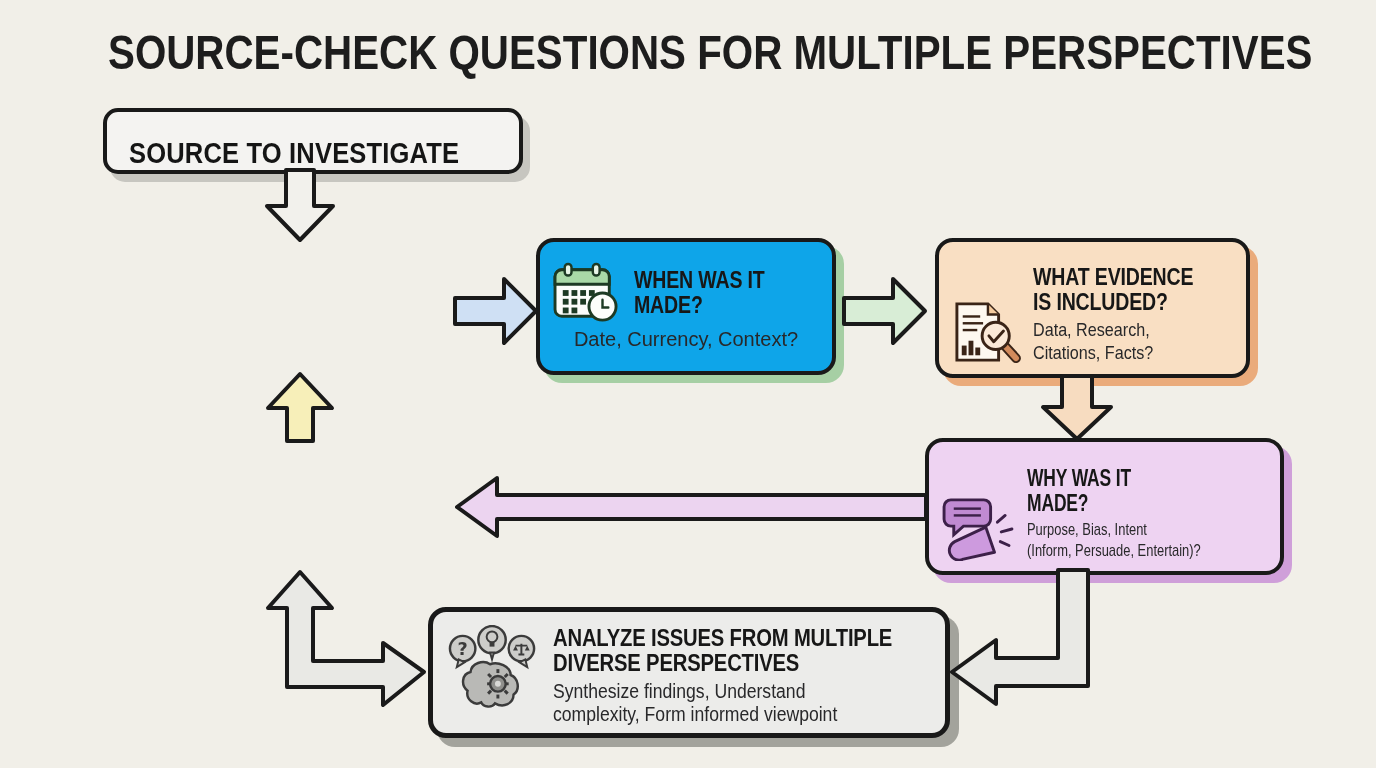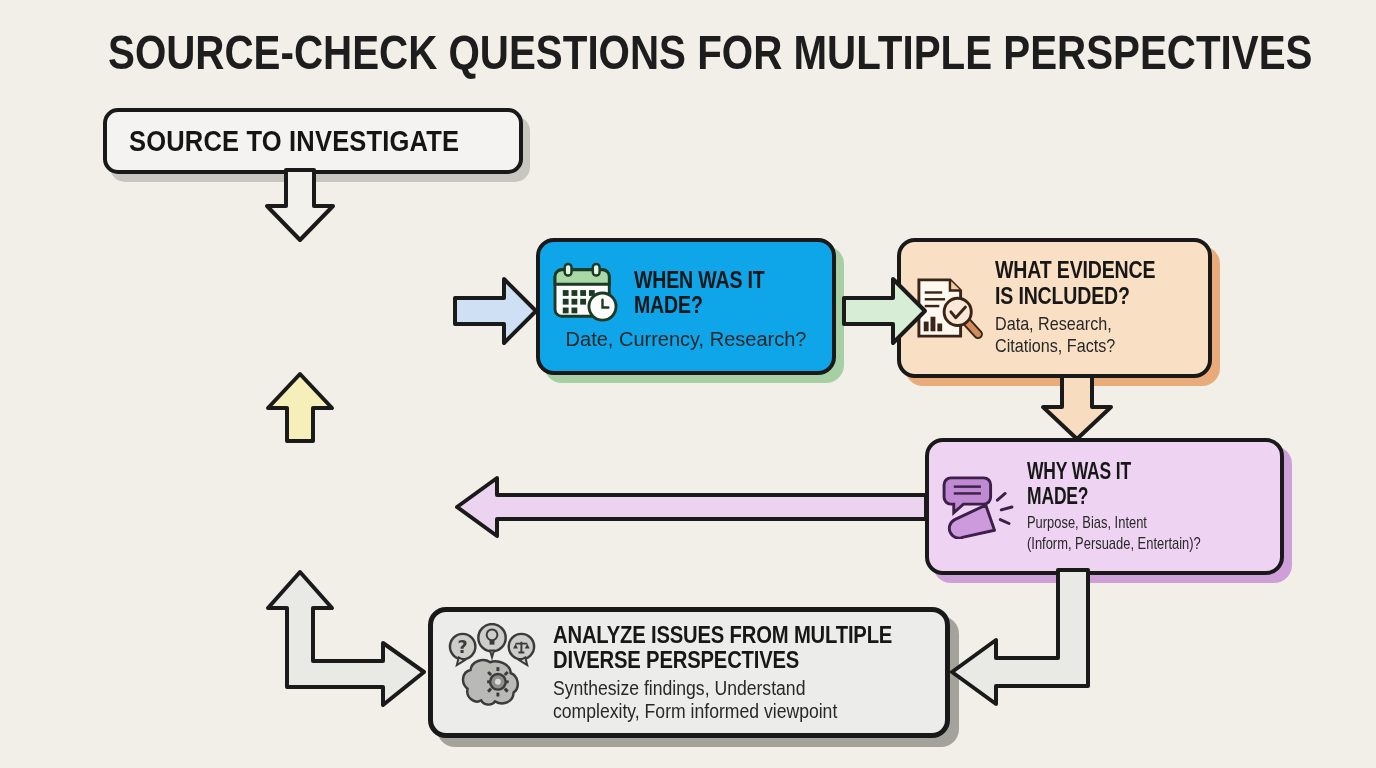--- a/index.html
+++ b/index.html
@@ -7,21 +7,21 @@
     position:relative; width:1376px; height:768px; overflow:hidden;
     background:#f1efe8; font-family:"Liberation Sans", sans-serif;
   }
   .diagram-title {
     position:absolute; left:108px; top:28px; font-size:48px; font-weight:700;
     color:#1d1d1d; white-space:nowrap; letter-spacing:0px; line-height:1.05;
     transform:scaleX(0.84); transform-origin:left top;
   }
   .node {
     position:absolute; box-sizing:border-box; border:4px solid #191919;
-    border-radius:18px; display:flex; align-items:center; padding:10px 12px; gap:12px;
+    border-radius:18px; display:flex; align-items:flex-end; padding:10px 12px; gap:12px;
   }
   .node svg { flex:0 0 auto; }
   .txt { flex:0 0 auto; transform:scaleX(0.85); transform-origin:left center; }
   .heading {
     white-space:pre-line; font-weight:700; font-size:23px; line-height:1.1;
     color:#171717; letter-spacing:-0.2px;
   }
   .subtitle {
     white-space:pre-line; font-size:19px; line-height:1.18; color:#28282a; margin-top:4px;
   }
@@ -33,21 +33,21 @@
     font-size:29px; font-weight:700; color:#151515; white-space:nowrap;
     width:410px; transform:scaleX(0.88); transform-origin:left center; letter-spacing:0.2px;
   }
   #node-who      { left:143px; top:239px; width:314px; height:135px; background:#cfe0f4; box-shadow:8px 8px 0 #b2c4e0; }
   #node-who .txt { width:250px; }
   #node-when     { left:536px; top:238px; width:300px; height:137px; background:#0ea5e9; box-shadow:8px 8px 0 #a6cfa4;
                    flex-direction:column; align-items:stretch; justify-content:center; gap:4px; }
   #node-when .row { display:flex; align-items:center; gap:12px; }
   #node-when .txt { width:190px; }
   #node-when .subtitle-center { text-align:center; font-size:20px; color:#28282a; white-space:nowrap; }
-  #node-evidence { left:897px; top:238px; width:315px; height:140px; background:#f9dfc3; box-shadow:8px 8px 0 #eaab7b; }
+  #node-evidence { left:935px; top:238px; width:315px; height:140px; background:#f9dfc3; box-shadow:8px 8px 0 #eaab7b; }
   #node-evidence .txt { width:250px; }
   #node-agree    { left:143px; top:440px; width:314px; height:133px; background:#f9f0ba; box-shadow:8px 8px 0 #e5cc68; }
   #node-agree .txt { width:250px; }
   #node-why      { left:925px; top:438px; width:359px; height:137px; background:#eed3f2; box-shadow:8px 8px 0 #cf9fd9; }
   #node-why .txt { width:280px; transform:scaleX(0.76); }
   #node-why .subtitle { font-size:17px; line-height:1.2; }
   #node-analyze  { left:428px; top:607px; width:522px; height:131px; background:#ececea;
                    box-shadow:9px 9px 0 #a3a39c; border-width:5px; padding:8px 14px; gap:14px; }
   #node-analyze .txt { width:430px; transform:scaleX(0.88); }
   #node-analyze .subtitle { font-size:20px; line-height:1.12; }
@@ -98,21 +98,21 @@
             <rect x="20" y="47" width="6" height="6"></rect>
         </g>
         <circle cx="52" cy="46" r="14" fill="#fcfdfb" stroke="#1d3a24" stroke-width="3"></circle>
         <path d="M52 39 v8 h6" fill="none" stroke="#1d3a24" stroke-width="2.5" stroke-linecap="round"></path>
       </svg>
       <div class="txt">
         <div class="heading">WHEN WAS IT
 MADE?</div>
       </div>
     </div>
-    <div class="subtitle-center">Date, Currency, Research?</div>
+    <div class="subtitle-center">Date, Currency, Context?</div>
   </div>
 
   <div class="node" id="node-evidence">
     <svg width="70" height="64" viewBox="0 0 72 66">
       <path d="M6 4 h32 l11 11 v47 h-43 z" fill="#fef8f0" stroke="#3a2417" stroke-width="3"></path>
       <path d="M38 4 v11 h11" fill="#f6cc9f" stroke="#3a2417" stroke-width="2.5"></path>
       <line x1="12" y1="17" x2="30" y2="17" stroke="#3a2417" stroke-width="2.5"></line>
       <line x1="12" y1="24" x2="33" y2="24" stroke="#3a2417" stroke-width="2.5"></line>
       <line x1="12" y1="31" x2="27" y2="31" stroke="#3a2417" stroke-width="2.5"></line>
       <rect x="11" y="47" width="5" height="10" fill="#3a2417"></rect>

